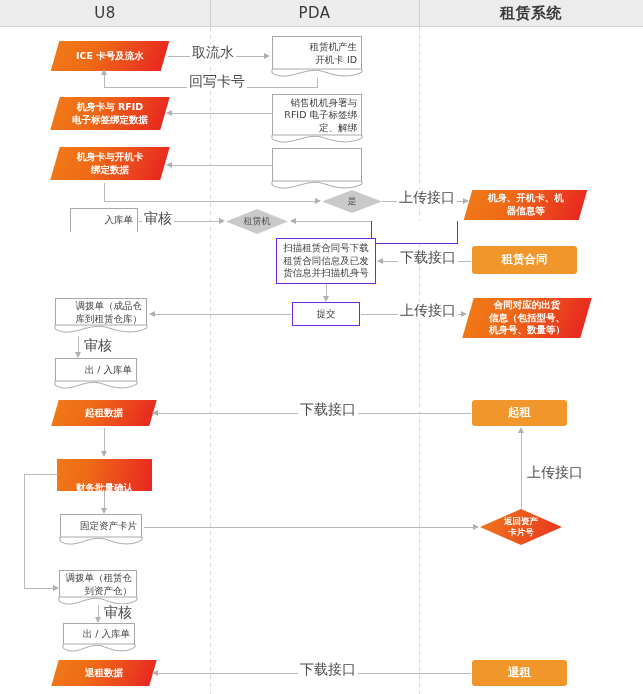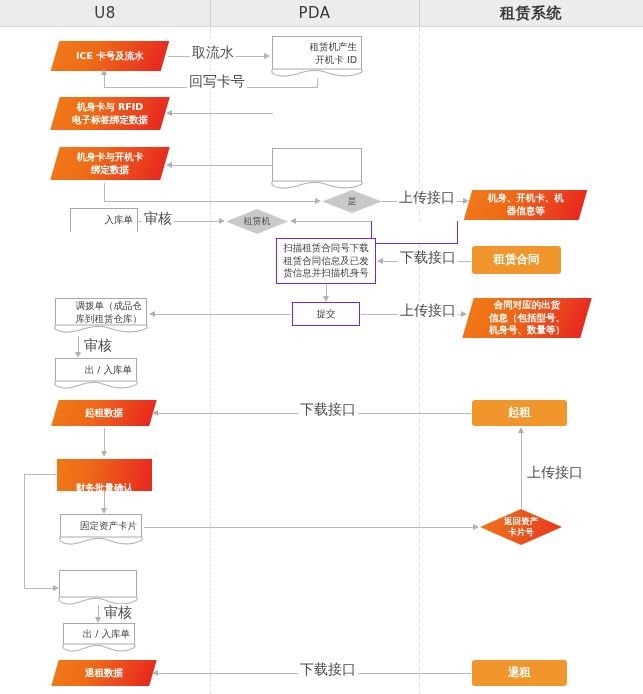--- a/index.html
+++ b/index.html
@@ -160,20 +160,28 @@
   <div class="hline" style="left:104px;top:87px;width:214px;"></div>
   <div class="vline" style="left:104px;top:74px;height:14px;"></div>
   <div class="arrow-u" style="left:100.5px;top:69px;"></div>
   <div class="edge-lbl" style="left:187px;top:73px;">回写卡号</div>
 
   <div class="node para-grad" style="left:55px;top:97px;width:110px;height:33px;">
     <span class="lbl" style="white-space:pre-line;">机身卡与 RFID
 电子标签绑定数据</span>
   </div>
 
+  <div class="doc" style="left:272px;top:94px;width:90px;height:42px;">
+    <span class="lbl" style="white-space:pre-line;">销售机机身署与
+RFID 电子标签绑
+定、解绑</span>
+    <svg class="wave" viewBox="0 0 92 11" preserveAspectRatio="none">
+      <path d="M0,0 L0,4 C18,14 34,-4 54,3 C70,8.5 82,8 92,3 L92,0 Z" fill="#ffffff" stroke="#a8a8a8" stroke-width="1"></path>
+    </svg>
+  </div>
 
   <div class="hline" style="left:172px;top:113px;width:101px;"></div>
   <div class="arrow-l" style="left:166px;top:109.5px;"></div>
 
   <div class="node para-grad" style="left:55px;top:147px;width:110px;height:33px;">
     <span class="lbl" style="white-space:pre-line;">机身卡与开机卡
 绑定数据</span>
   </div>
 
   <div class="doc" style="left:272px;top:148px;width:90px;height:34px;">
@@ -218,21 +226,21 @@
   <div class="hline" style="left:296px;top:221px;width:161px;"></div>
   <div class="arrow-l" style="left:290px;top:217.5px;"></div>
   <div class="rect-plain" style="position:absolute;left:371px;top:221px;width:85px;height:22px;border-top:none;"></div>
 
   <div class="node rect-plain" style="left:276px;top:238px;width:100px;height:46px;">
     <span class="lbl" style="white-space:pre-line;">扫描租赁合同号下载
 租赁合同信息及已发
 货信息并扫描机身号</span>
   </div>
 
-  <div class="node orange-box" style="left:472px;top:246px;width:89px;height:28px;">
+  <div class="node orange-box" style="left:472px;top:246px;width:105px;height:28px;">
     <span class="lbl">租赁合同</span>
   </div>
 
   <div class="hline" style="left:383px;top:261px;width:88px;"></div>
   <div class="arrow-l" style="left:377px;top:257.5px;"></div>
   <div class="edge-lbl" style="left:398px;top:249px;">下载接口</div>
 
   <div class="node rect-plain" style="left:292px;top:302px;width:68px;height:24px;">
     <span class="lbl">提交</span>
   </div>
@@ -312,20 +320,22 @@
   <div class="vline" style="left:521px;top:432px;height:77px;"></div>
   <div class="arrow-u" style="left:517.5px;top:427px;"></div>
   <div class="edge-lbl" style="left:525px;top:464px;">上传接口</div>
 
   <div class="vline" style="left:24px;top:474px;height:114px;"></div>
   <div class="hline" style="left:24px;top:474px;width:34px;"></div>
   <div class="hline" style="left:24px;top:588px;width:29px;"></div>
   <div class="arrow-r" style="left:53px;top:584.5px;"></div>
 
   <div class="doc" style="left:59px;top:570px;width:78px;height:28px;">
+    <span class="lbl" style="white-space:pre-line;">调拨单（租赁仓
+到资产仓）</span>
     <svg class="wave" viewBox="0 0 80 11" preserveAspectRatio="none">
       <path d="M0,0 L0,4 C15,14 29,-4 47,3 C61,8.5 71,8 80,3 L80,0 Z" fill="#ffffff" stroke="#a8a8a8" stroke-width="1"></path>
     </svg>
   </div>
 
   <div class="vline" style="left:98px;top:605px;height:13px;"></div>
   <div class="arrow-d" style="left:94.5px;top:617px;"></div>
   <div class="edge-lbl" style="left:102px;top:604px;">审核</div>
 
   <div class="doc" style="left:63px;top:623px;width:72px;height:22px;">

